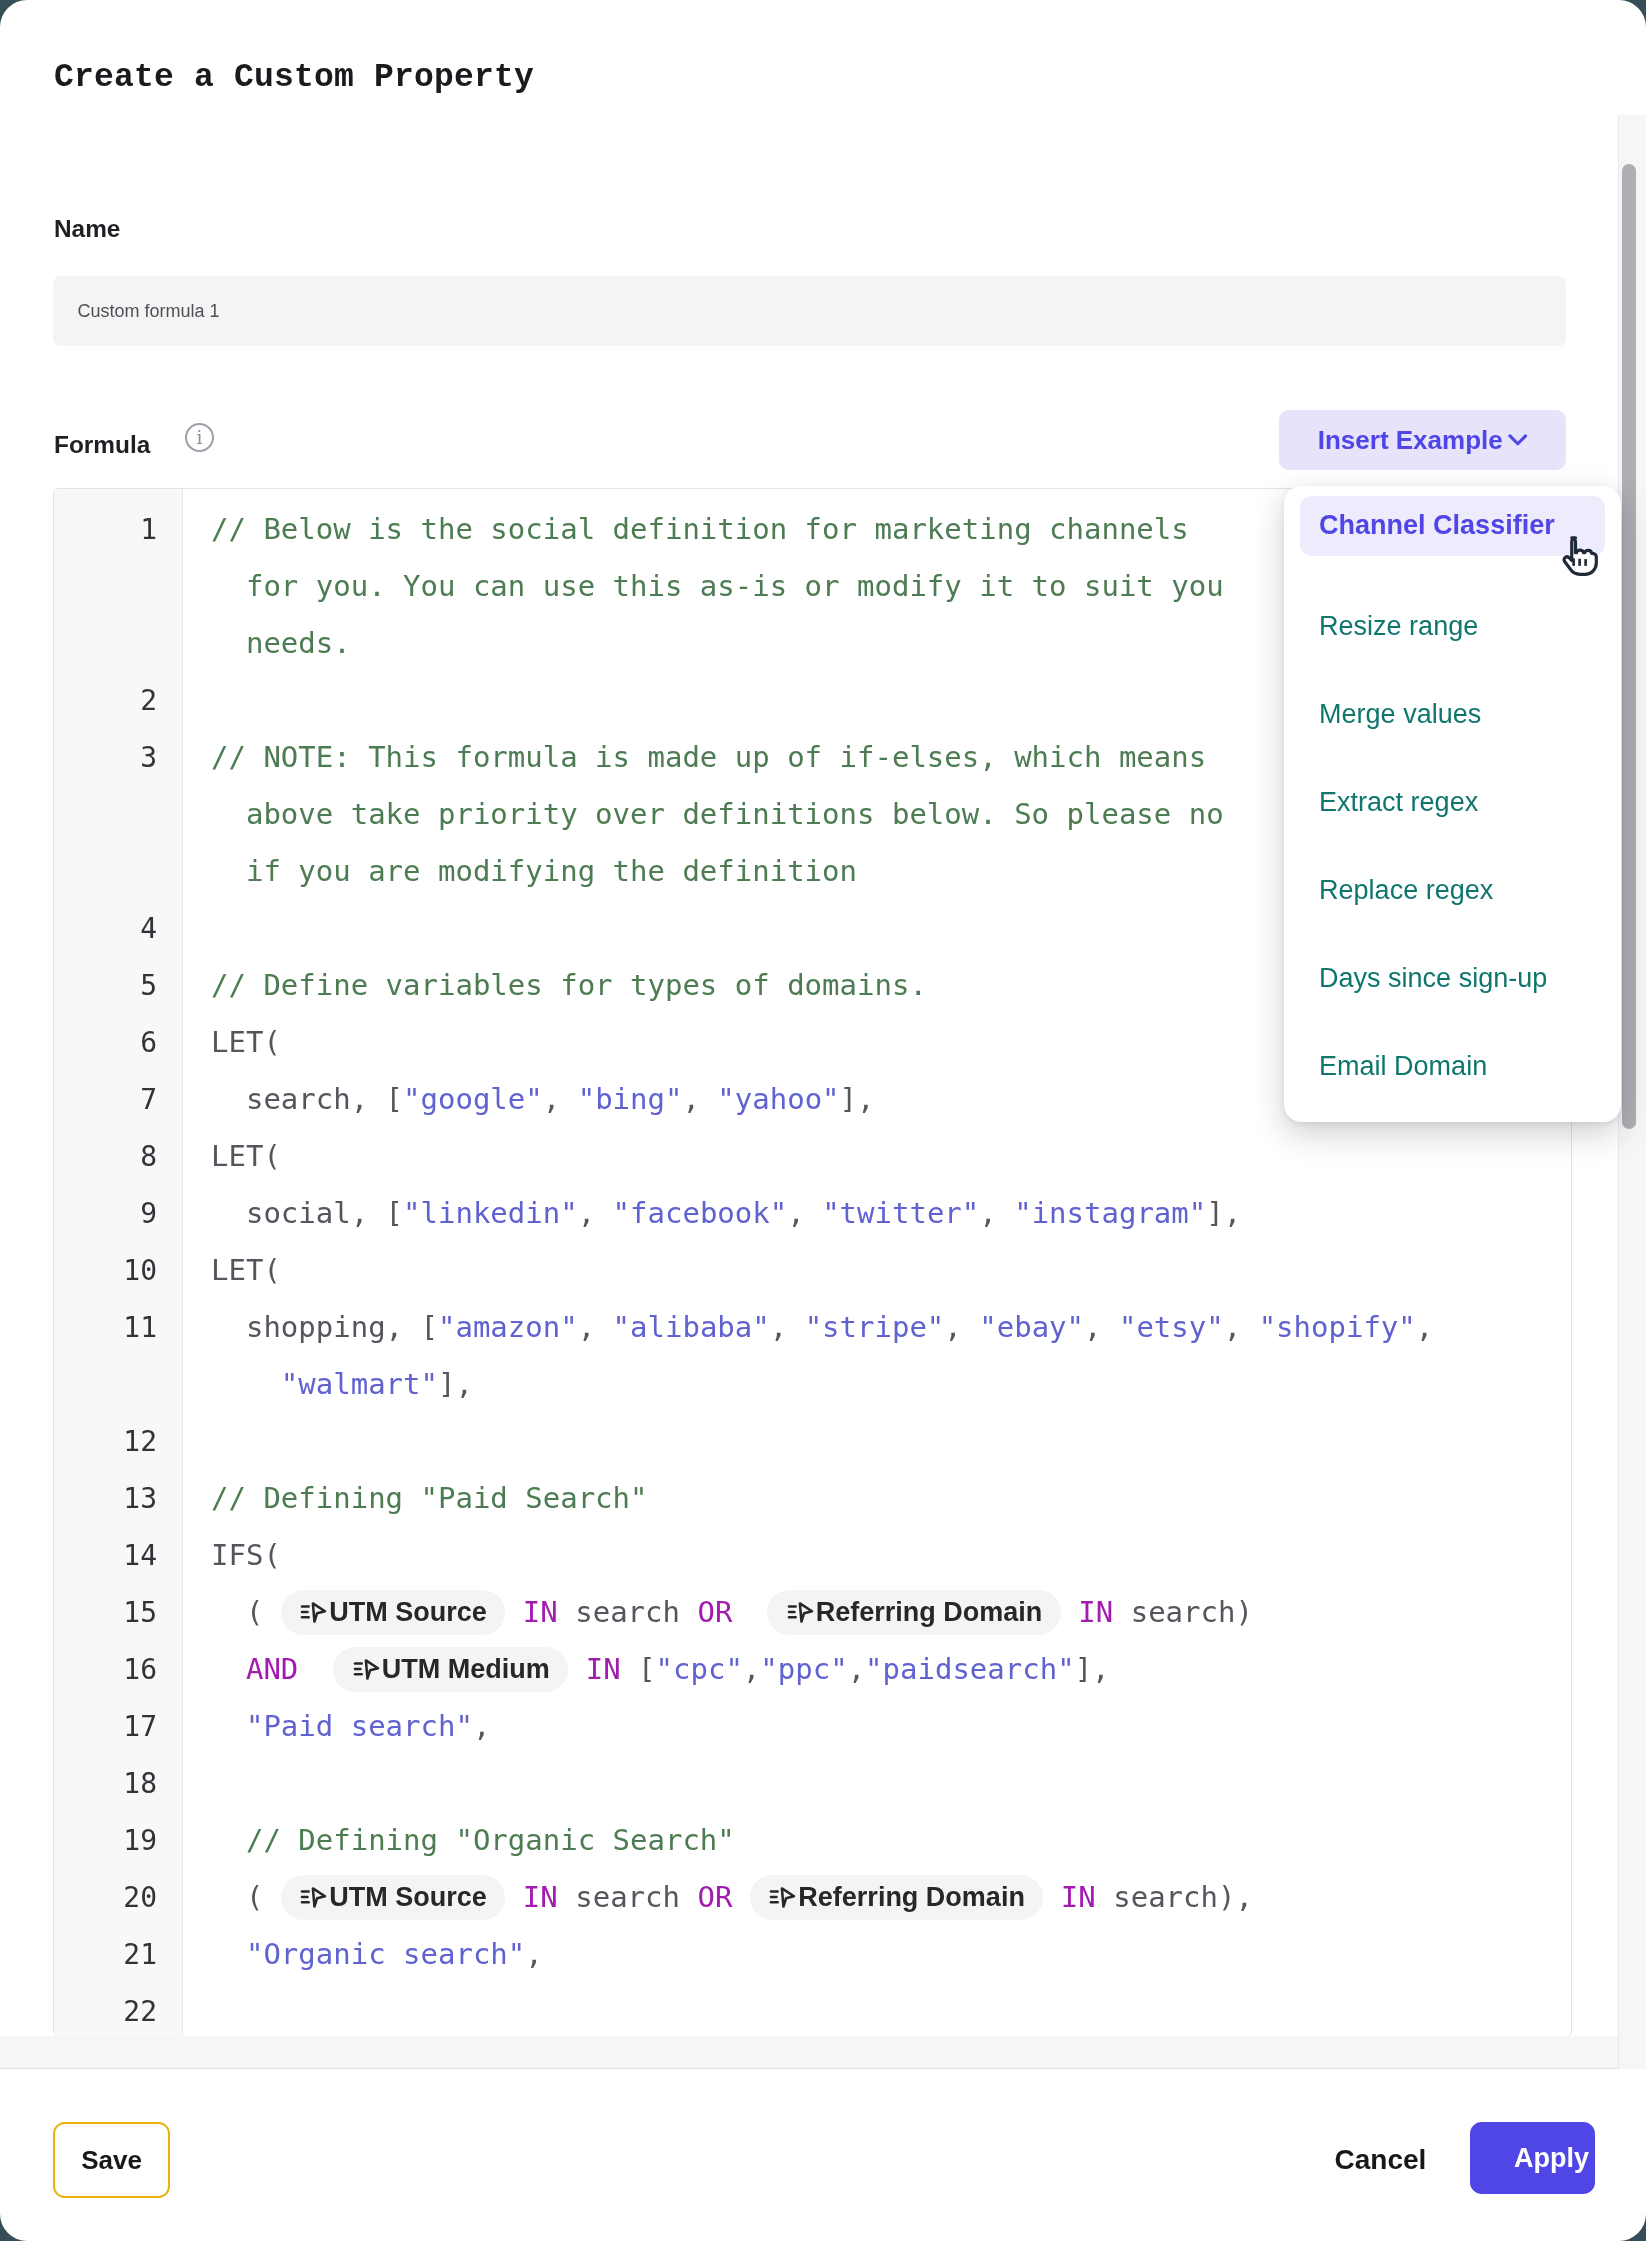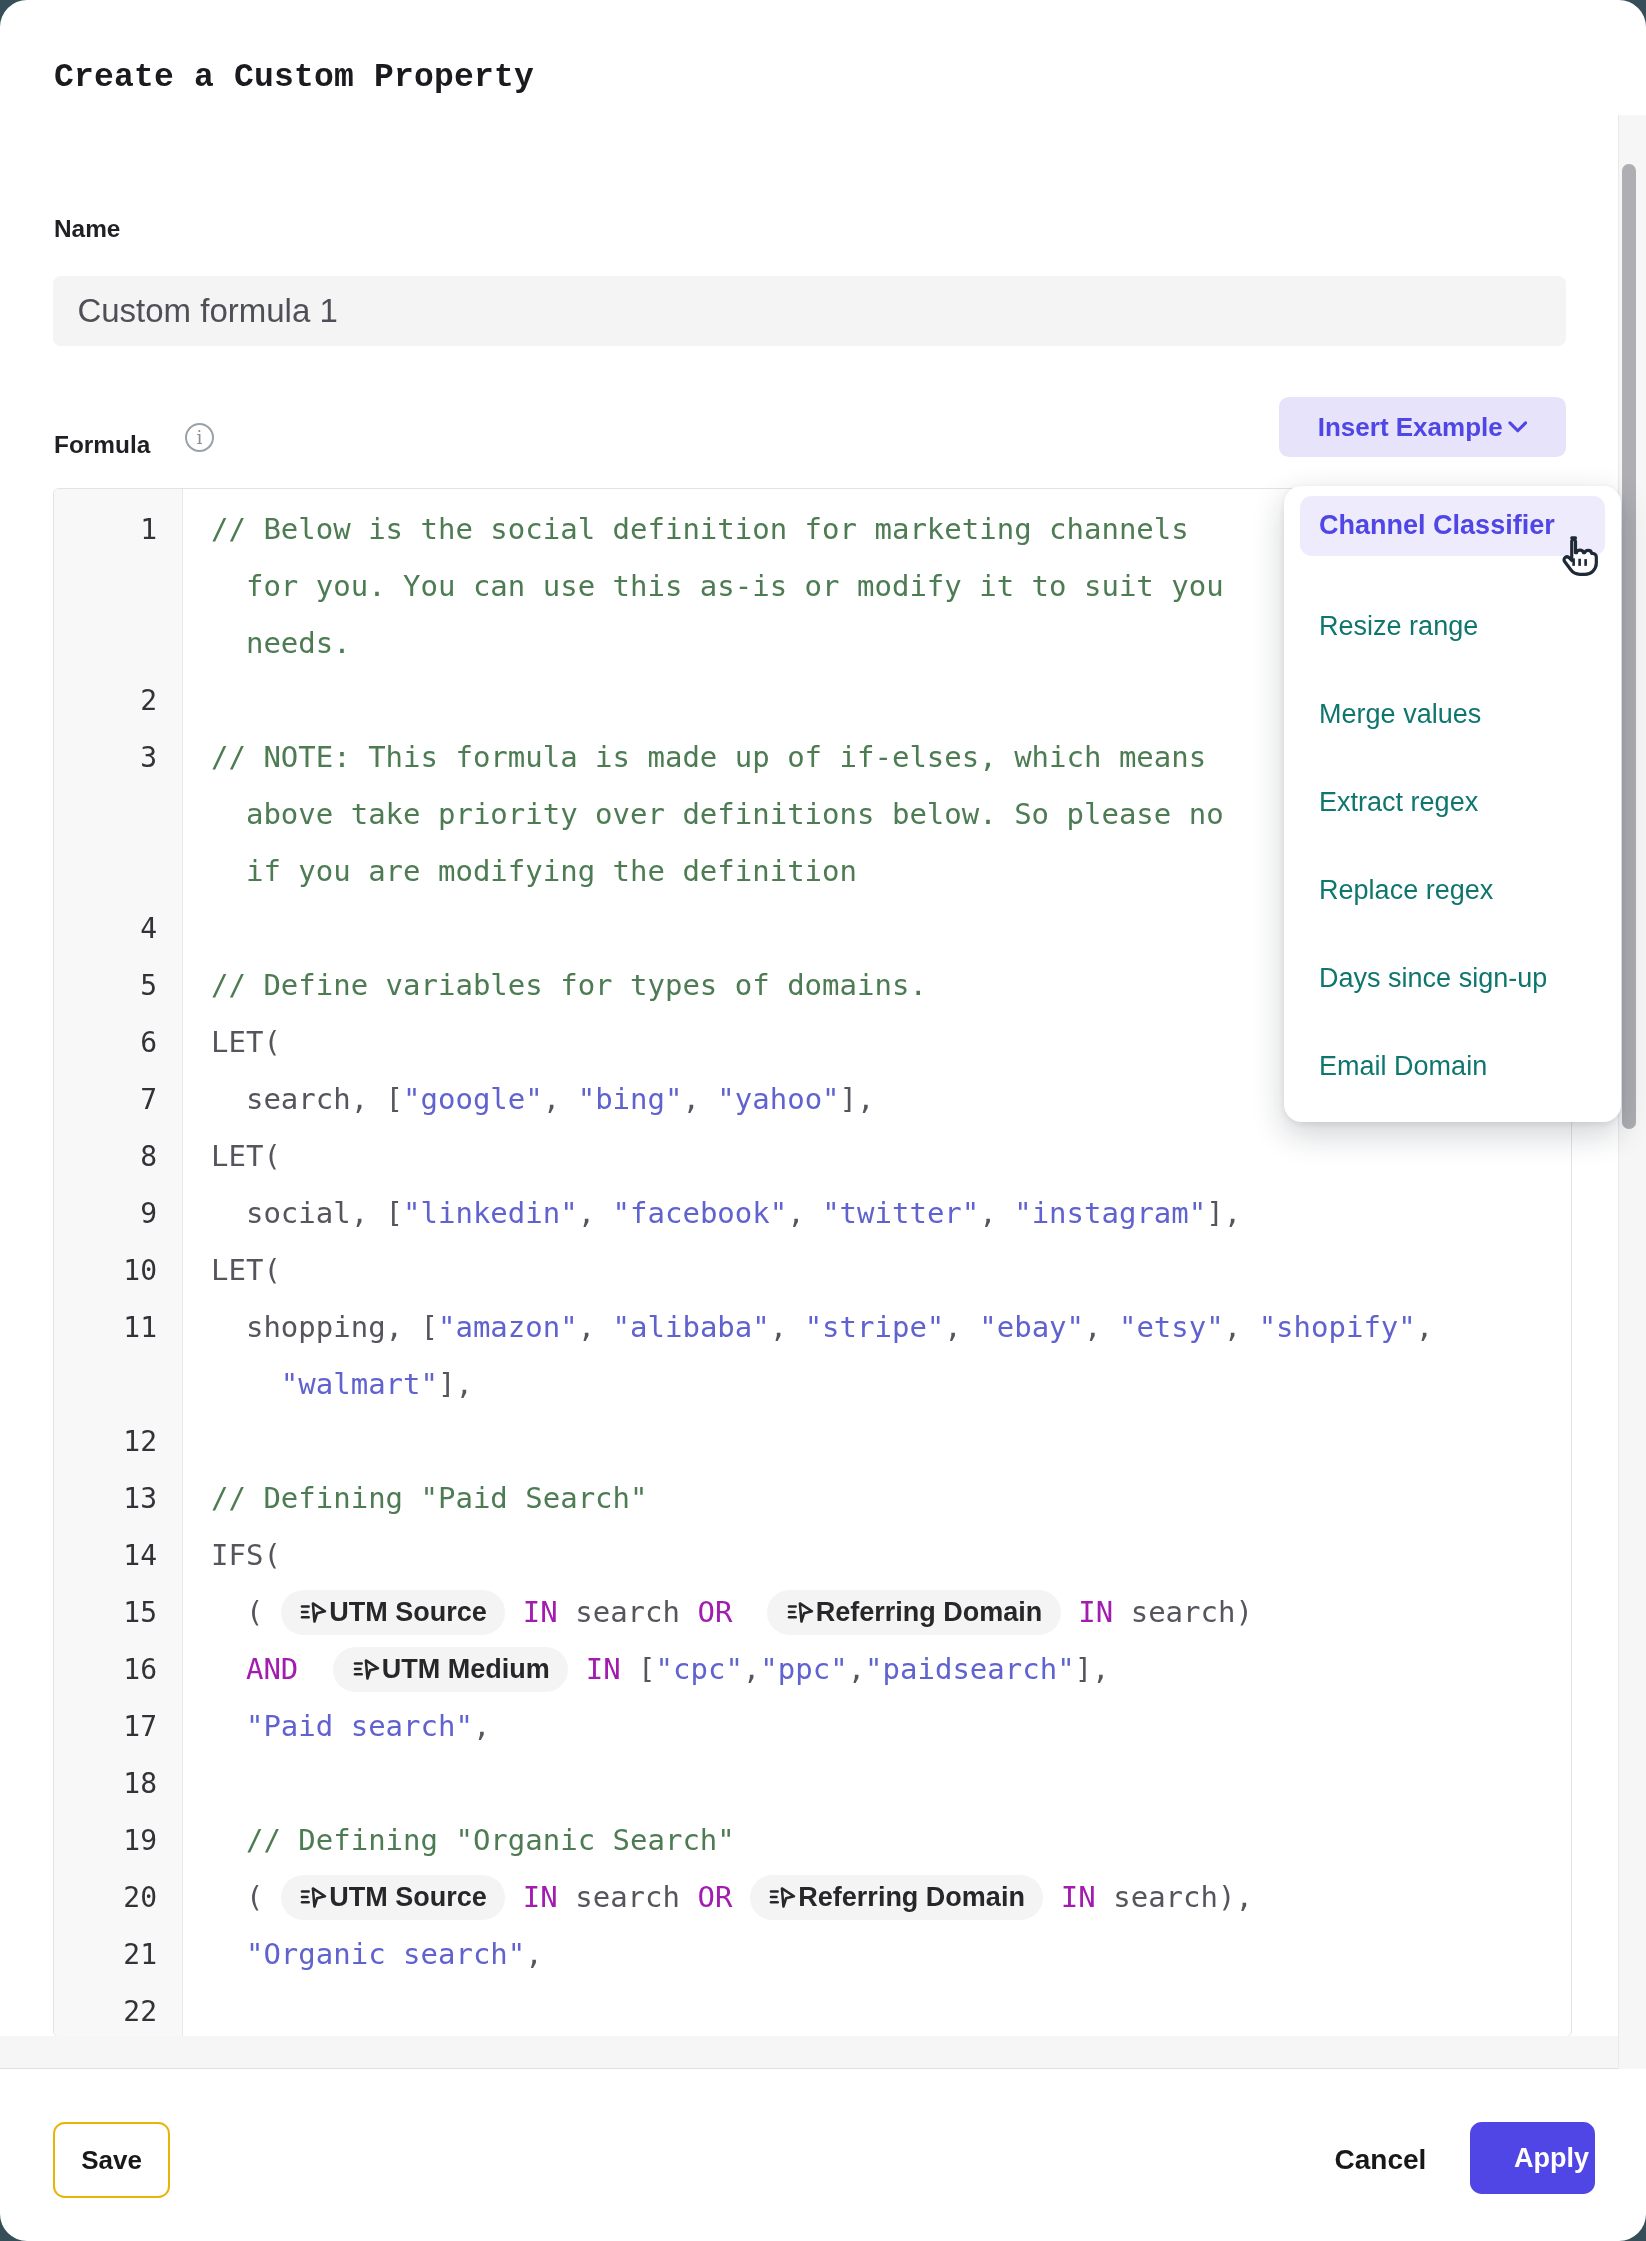--- a/index.html
+++ b/index.html
@@ -19,33 +19,33 @@
     font-size:33px;font-weight:700;color:#1b1b1f;letter-spacing:0.2px;font-family:Liberation Mono, monospace;
   }
   .field-label{
     position:absolute;font-size:24.4px;font-weight:700;color:#1f1f24;
   }
   #name-label{left:54px;top:215px;}
   #name-input{
     position:absolute;left:53px;top:276px;width:1513px;height:70px;
     box-sizing:border-box;border:none;outline:none;
     background:#f4f4f5;border-radius:7.8px;
-    padding:0 0 0 24.4px;font-size:33px;color:#4f4f57;
+    padding:0 0 0 24.4px;font-size:18px;color:#4f4f57;
     font-family:"Liberation Sans", sans-serif;
   }
   #formula-label{left:54px;top:431px;}
   #info-icon{
     position:absolute;left:185px;top:423px;width:29px;height:29px;
     border:2px solid #9ba1a8;border-radius:50%;
     color:#8a9097;font-family:"DejaVu Serif", serif;font-size:18.5px;
     display:flex;align-items:center;justify-content:center;box-sizing:border-box;
   }
   
   #insert-example-btn{
-    position:absolute;left:1279px;top:397px;width:287px;height:60px;
+    position:absolute;left:1279px;top:410px;width:287px;height:60px;
     background:#e6e3fb;border-radius:9.8px;border:none;cursor:pointer;
     display:flex;align-items:center;justify-content:center;gap:5px;
     font-size:26px;font-weight:600;color:#4f46e5;
     font-family:"Liberation Sans", sans-serif;
   }
   
   #editor{
     position:absolute;left:53px;top:488px;width:1519px;height:1549px;
     box-sizing:border-box;border:1px solid #e3e3e7;border-radius:5.9px;
     background:#fff;overflow:hidden;

